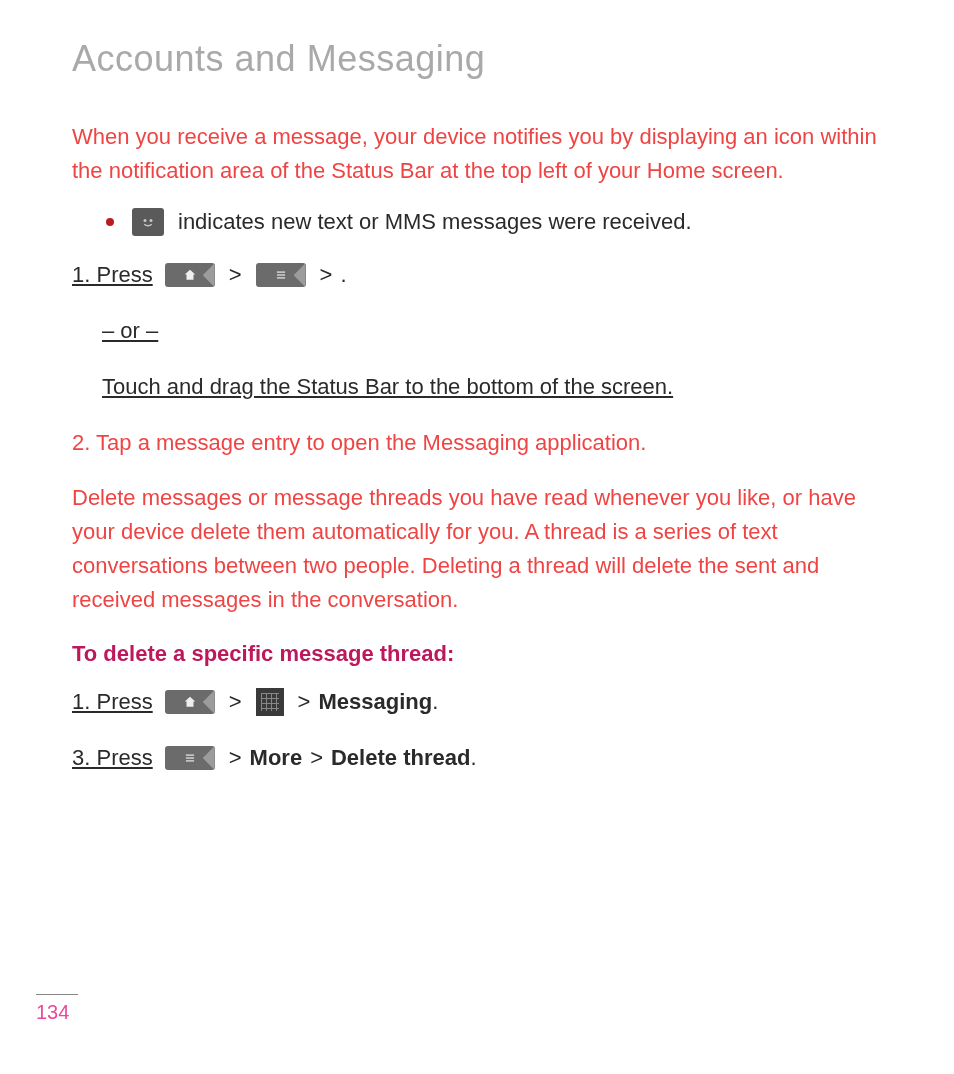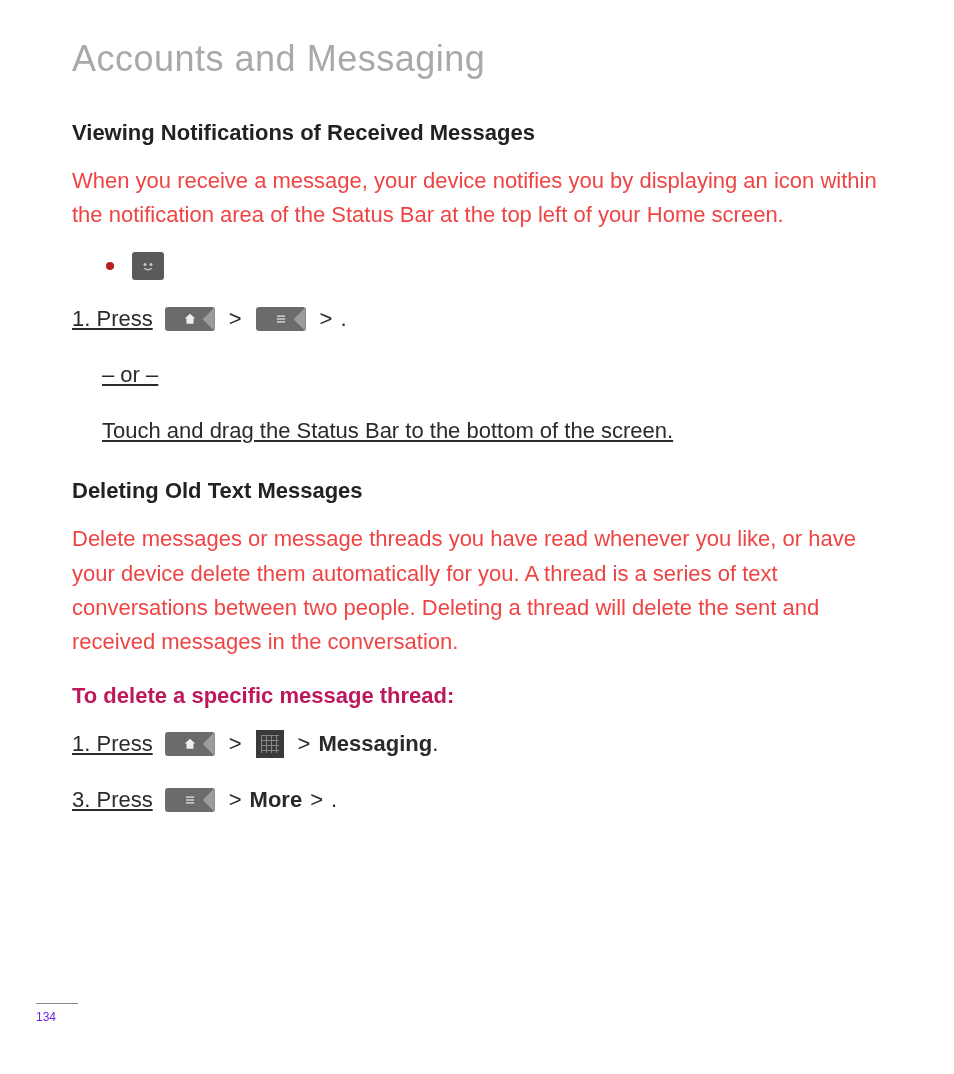--- a/index.html
+++ b/index.html
@@ -126,51 +126,51 @@
   }
   .gt {
     margin: 0 8px;
     color: #2a2a2a;
   }
   .bold { font-weight: 700; }
   .page-num {
     position: absolute;
     left: 36px;
     bottom: 50px;
-    font-size: 12px;
-    color: #6d28d9;
+    font-size: 20px;
+    color: #ec4899;
     border-top: 1px solid #888;
     padding-top: 6px;
     width: 42px;
     text-align: left;
   }
   .home-glyph, .menu-glyph {
     width: 14px; height: 14px;
   }
 </style>
 </head>
 <body>
 
 <div class="page">
 
   <h1 class="page-title">Accounts and Messaging</h1>
 
-  <h2 class="section">Viewing Notifications of Received Messages</h2>
 
   <p class="body">When you receive a message, your device notifies you by displaying an icon within the notification area of the Status Bar at the top left of your Home screen.</p>
 
   <div class="bullet-row">
     <span class="red-dot"></span>
     <span class="msg-icon">
       <svg viewBox="0 0 24 24" width="18" height="18" fill="#c8c8c8">
         <circle cx="8" cy="10" r="2"></circle>
           <circle cx="16" cy="10" r="2"></circle>
         <path d="M7 15 Q12 19 17 15" stroke="#c8c8c8" stroke-width="2" fill="none"></path>
       </svg>
     </span>
+    <span>indicates new text or MMS messages were received.</span>
   </div>
 
   <div class="step">
     <span class="step-text">1. Press</span>
     <span class="btn-icon">
       <svg class="home-glyph" viewBox="0 0 24 24" fill="#eee">
           <path d="M12 3 L3 11 H6 V20 H18 V11 H21 Z"></path>
         </svg>
     </span>
     <span class="gt">&gt;</span>
@@ -181,22 +181,22 @@
           <rect x="5" y="16" width="14" height="2"></rect>
         </svg>
     </span>
     <span class="gt">&gt;</span>
       <span>.</span>
   </div>
 
   <div class="indent">– or –</div>
   <div class="indent">Touch and drag the Status Bar to the bottom of the screen.</div>
 
-
-  <h2 class="section">Deleting Old Text Messages</h2>
+  <p class="body">2. Tap a message entry to open the Messaging application.</p>
+
 
   <p class="body">Delete messages or message threads you have read whenever you like, or have your device delete them automatically for you. A thread is a series of text conversations between two people. Deleting a thread will delete the sent and received messages in the conversation.</p>
 
   <h3 class="subh">To delete a specific message thread:</h3>
 
   <div class="step">
     <span class="step-text">1. Press</span>
     <span class="btn-icon">
       <svg class="home-glyph" viewBox="0 0 24 24" fill="#eee">
           <path d="M12 3 L3 11 H6 V20 H18 V11 H21 Z"></path>
@@ -217,18 +217,19 @@
     <span class="btn-icon">
       <svg class="menu-glyph" viewBox="0 0 24 24" fill="#eee">
           <rect x="5" y="6" width="14" height="2"></rect>
           <rect x="5" y="11" width="14" height="2"></rect>
           <rect x="5" y="16" width="14" height="2"></rect>
         </svg>
     </span>
     <span class="gt">&gt;</span>
     <span class="bold">More</span>
     <span class="gt">&gt;</span>
+    <span class="bold">Delete thread</span>
       <span>.</span>
   </div>
 
 </div>
 
 <div class="page-num">134</div>
 
 </body></html>

